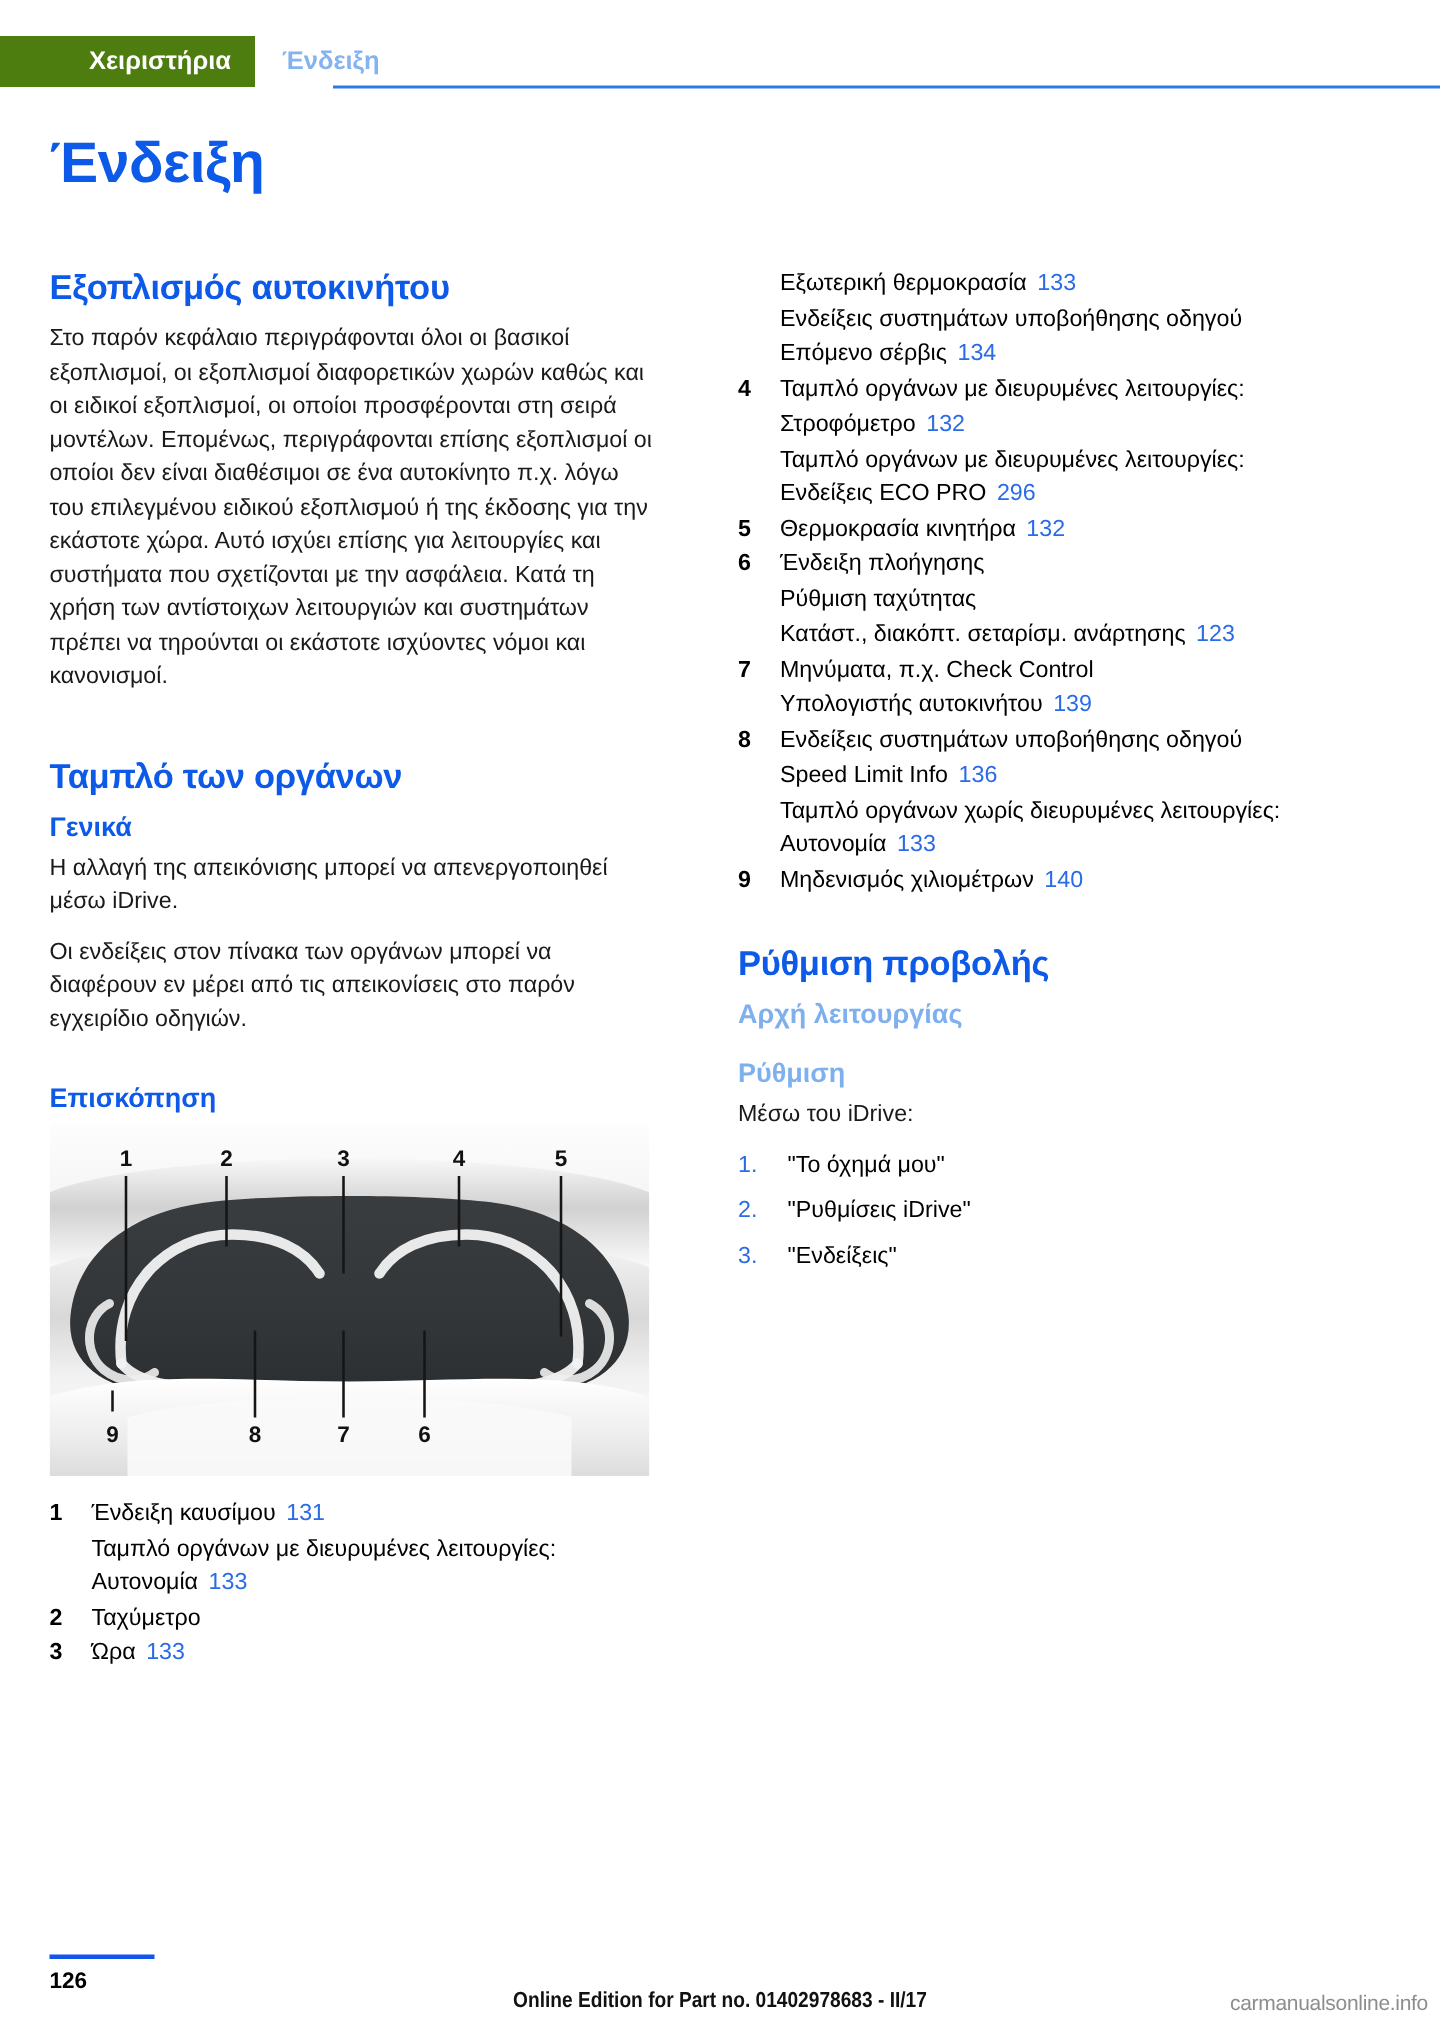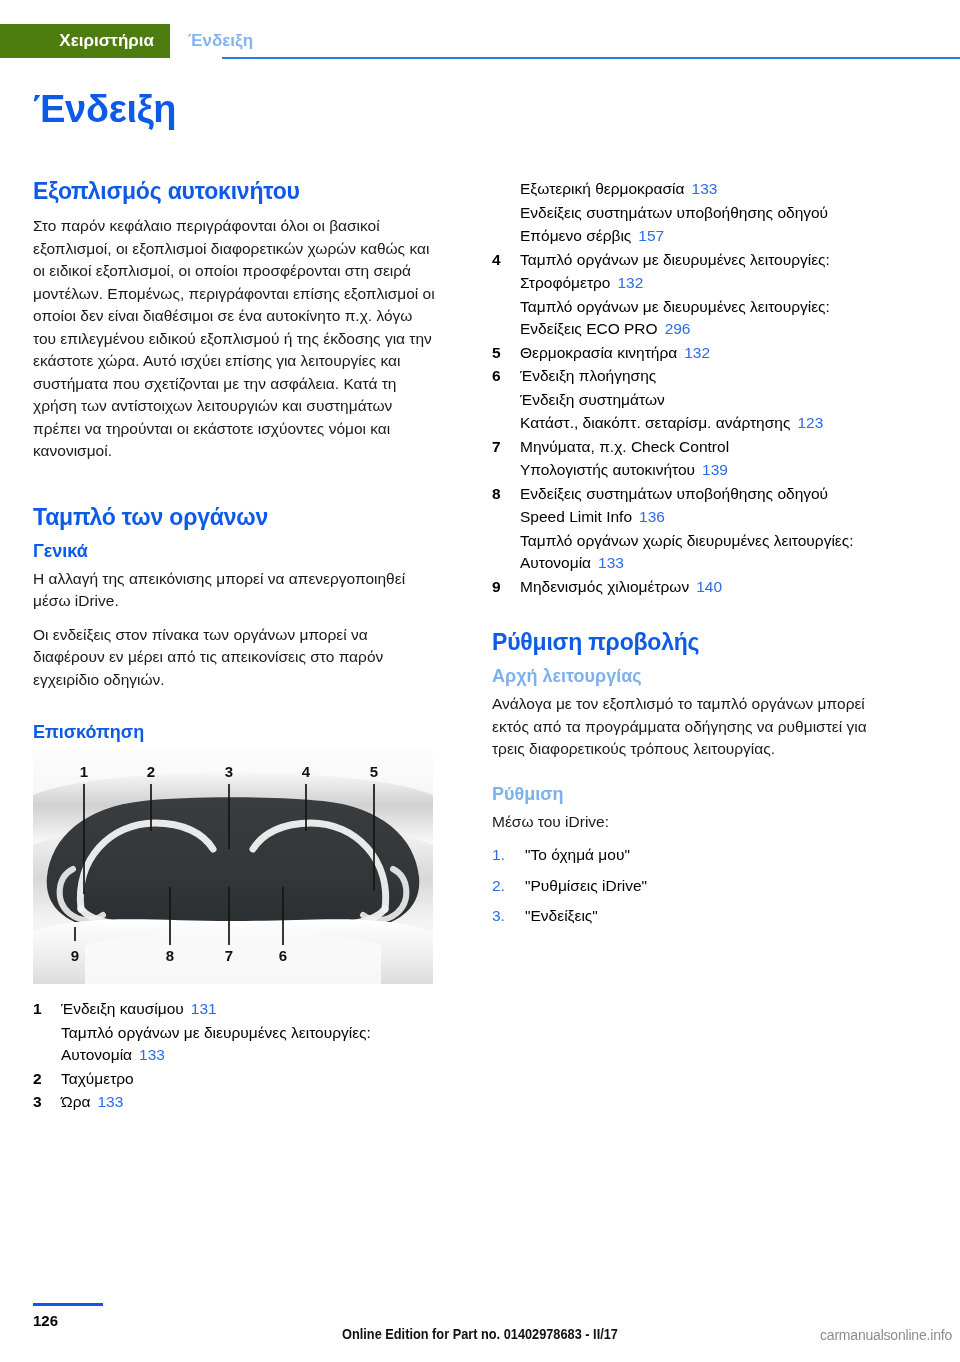--- a/index.html
+++ b/index.html
@@ -329,21 +329,21 @@
       <div class="legend-row">
         <div class="legend-num"></div>
         <div class="legend-body"><span>Εξωτερική θερμοκρασία</span><span class="pgref">133</span></div>
       </div>
       <div class="legend-row legend-sub">
         <div class="legend-num" style="visibility: hidden;"></div>
         <div class="legend-body"><span>Ενδείξεις συστημάτων υποβοήθησης οδηγού</span></div>
       </div>
       <div class="legend-row legend-sub">
         <div class="legend-num" style="visibility: hidden;"></div>
-        <div class="legend-body"><span>Επόμενο σέρβις</span><span class="pgref">157</span></div>
+        <div class="legend-body"><span>Επόμενο σέρβις</span><span class="pgref">134</span></div>
       </div>
       <div class="legend-row">
         <div class="legend-num">4</div>
         <div class="legend-body"><span>Ταμπλό οργάνων με διευρυμένες λειτουργίες:</span></div>
       </div>
       <div class="legend-row legend-sub">
         <div class="legend-num" style="visibility: hidden;"></div>
         <div class="legend-body"><span>Στροφόμετρο</span><span class="pgref">132</span></div>
       </div>
       <div class="legend-row legend-sub">
@@ -353,21 +353,21 @@
       <div class="legend-row">
         <div class="legend-num">5</div>
         <div class="legend-body"><span>Θερμοκρασία κινητήρα</span><span class="pgref">132</span></div>
       </div>
       <div class="legend-row">
         <div class="legend-num">6</div>
         <div class="legend-body"><span>Ένδειξη πλοήγησης</span></div>
       </div>
       <div class="legend-row legend-sub">
         <div class="legend-num" style="visibility: hidden;"></div>
-        <div class="legend-body"><span>Ένδειξη συστημάτων</span></div>
+        <div class="legend-body"><span>Ρύθμιση ταχύτητας</span></div>
       </div>
       <div class="legend-row legend-sub">
         <div class="legend-num" style="visibility: hidden;"></div>
         <div class="legend-body"><span>Κατάστ., διακόπτ. σεταρίσμ. ανάρτησης</span><span class="pgref">123</span></div>
       </div>
       <div class="legend-row">
         <div class="legend-num">7</div>
         <div class="legend-body"><span>Μηνύματα, π.χ. Check Control</span></div>
       </div>
       <div class="legend-row legend-sub">
@@ -389,21 +389,20 @@
       <div class="legend-row">
         <div class="legend-num">9</div>
         <div class="legend-body"><span>Μηδενισμός χιλιομέτρων</span><span class="pgref">140</span></div>
       </div>
     </div>
 
   <div class="gap-lg"></div>
 
   <h2 class="sec">Ρύθμιση προβολής</h2>
   <h3 class="sub-light">Αρχή λειτουργίας</h3>
-  <p class="body">Ανάλογα με τον εξοπλισμό το ταμπλό οργάνων μπορεί εκτός από τα προγράμματα οδήγησης να ρυθμιστεί για τρεις διαφορετικούς τρόπους λειτουργίας.</p>
 
   <div class="gap-sm"></div>
   <h3 class="sub-light">Ρύθμιση</h3>
   <p class="body">Μέσω του iDrive:</p>
 
   <ol class="steps" id="idrive-steps">
       <li>
         <span class="step-n">1.</span>
         <span>"Το όχημά μου"</span>
       </li>

